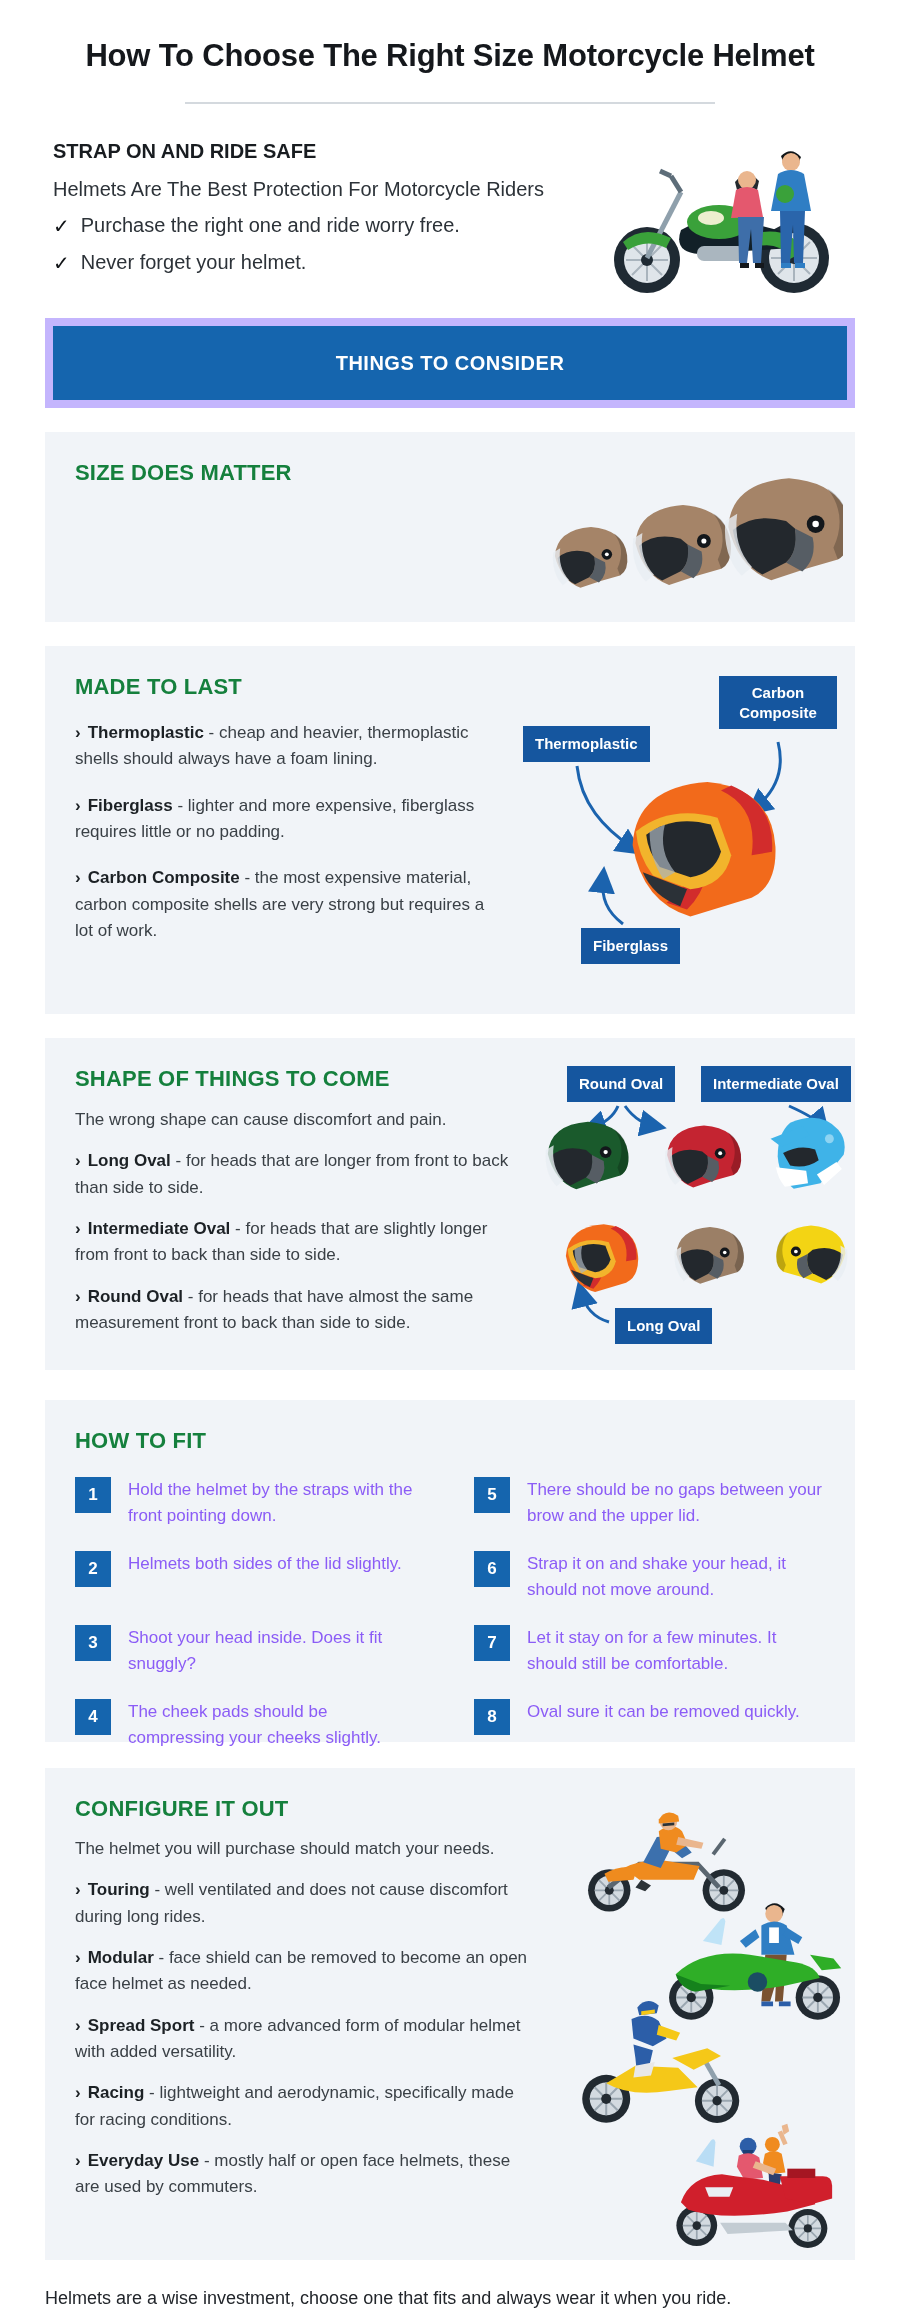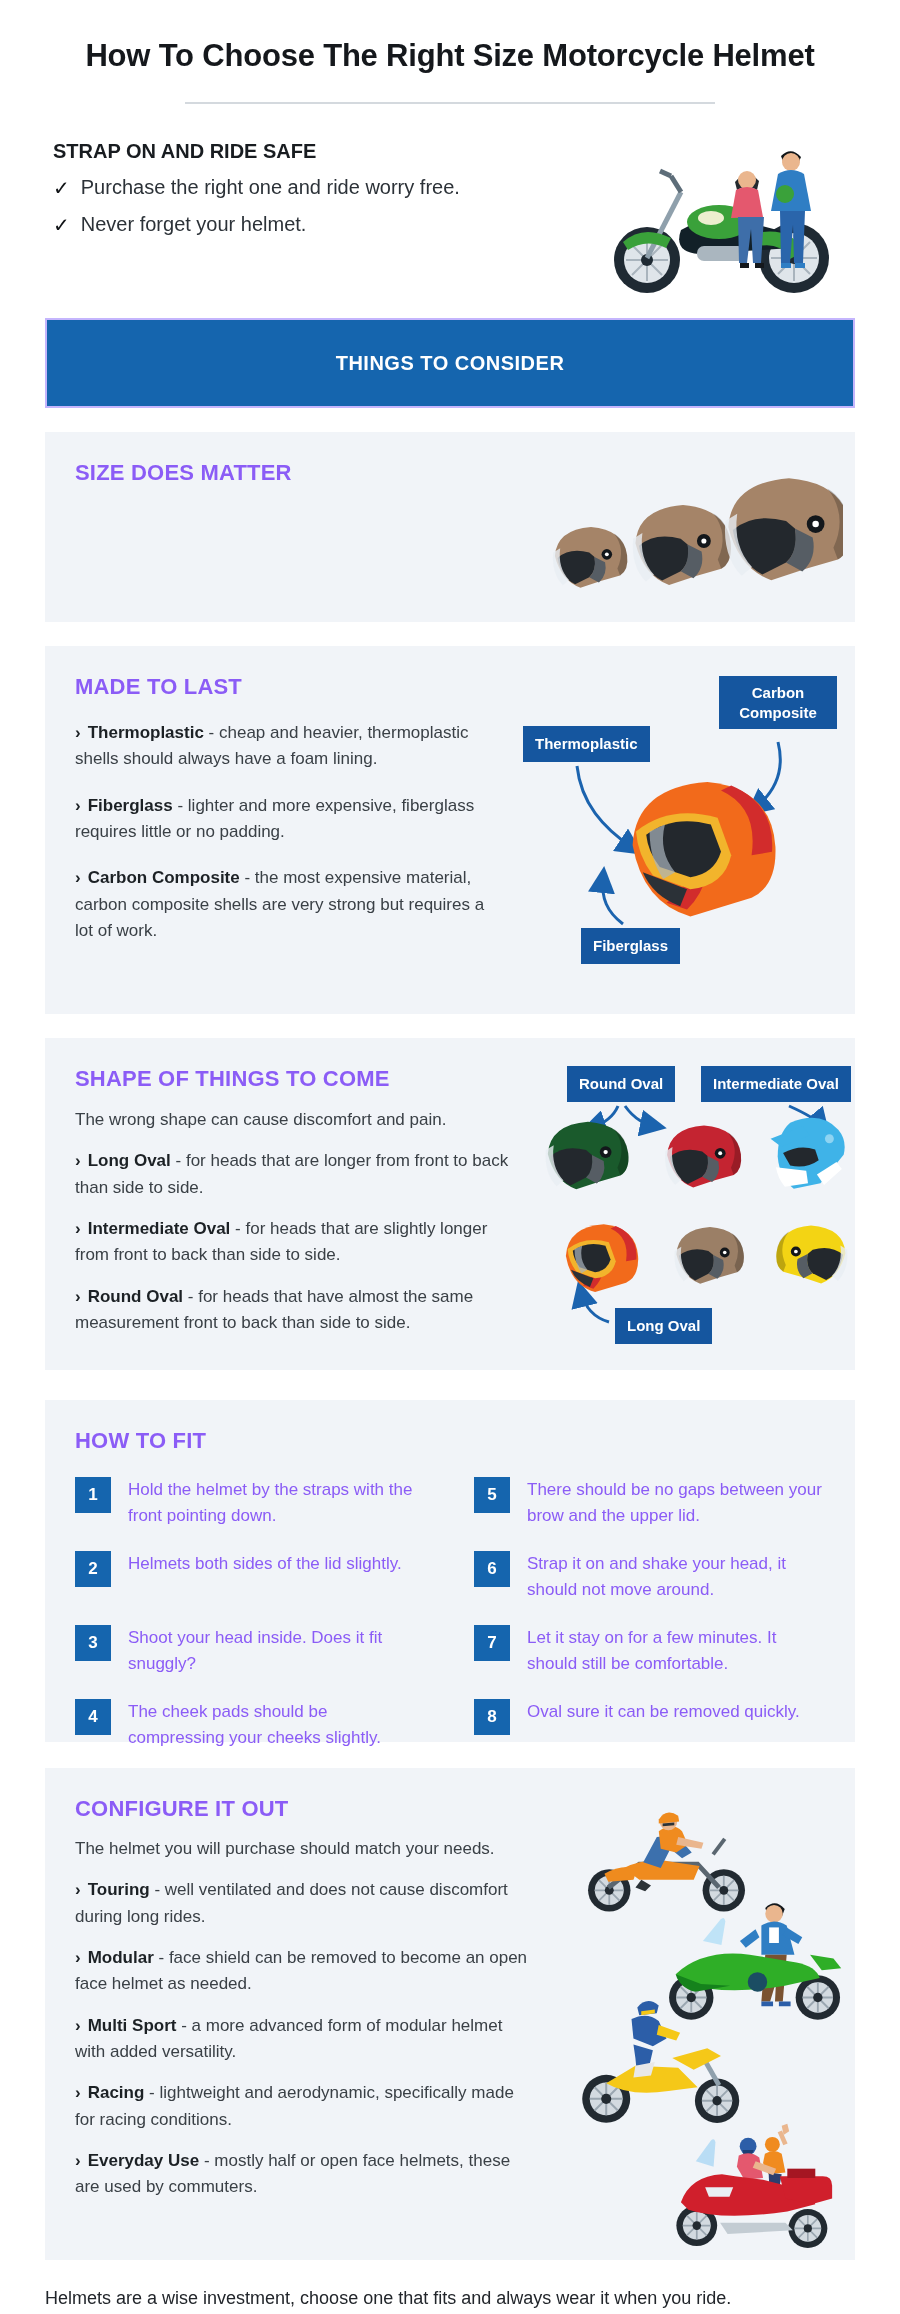--- a/index.html
+++ b/index.html
@@ -21,31 +21,31 @@
   .intro{margin:32px 53px 0;display:flex;justify-content:space-between;height:168px;}
   .intro-left{padding-top:4px;}
   .intro-heading{font-size:20px;font-weight:700;color:#181c20;margin:0;}
   .intro-sub{font-size:20px;color:#2c3238;margin:15px 0 0;}
   .check-row{display:flex;gap:11px;font-size:20px;color:#2c3238;margin:13px 0 0;}
   .check-glyph{color:#101316;font-weight:700;}
   .intro-art{width:250px;height:165px;flex:none;}
 
   
   .banner{
-    margin:14px 45px 0;height:90px;background:#1565ae;border:2px solid #c4b5fd;
+    margin:14px 45px 0;height:90px;background:#1565ae;border:8px solid #c4b5fd;
     box-sizing:border-box;display:flex;align-items:center;justify-content:center;
   }
   .banner-label{color:#ffffff;font-size:20px;font-weight:700;letter-spacing:.5px;}
 
   
   .card{
     position:relative;margin:24px 45px 0;background:#f1f4f8;
     padding:28px 30px;box-sizing:border-box;
   }
-  .card-title{font-size:22px;font-weight:700;color:#8b5cf6;margin:0;letter-spacing:.2px;}
+  .card-title{font-size:22px;font-weight:700;color:#15803d;margin:0;letter-spacing:.2px;}
   .body-text,.bullet{font-size:17px;line-height:1.55;color:#3a4046;}
   .bullet b{color:#1c2125;}
   .chev{font-weight:700;margin-right:7px;color:#1c2125;}
 
   .card-size{height:190px;}
   .card-size .body-text{width:432px;margin:16px 0 0;}
   .size-art{position:absolute;right:12px;top:14px;width:300px;height:160px;}
 
   .card-mat{height:368px;}
   .mat-text{width:418px;}
@@ -134,20 +134,21 @@
 </svg>
 
 <div class="page">
 
   <h1 class="main-title">How To Choose The Right Size Motorcycle Helmet</h1>
   <div class="divider"></div>
 
   <div class="intro">
     <div class="intro-left">
       <h2 class="intro-heading">STRAP ON AND RIDE SAFE</h2>
+      <p class="intro-sub">Helmets Are The Best Protection For Motorcycle Riders</p>
       <div class="check-row">
         <span class="check-glyph">✓</span>
         <span>Purchase the right one and ride worry free.</span>
       </div>
       <div class="check-row">
         <span class="check-glyph">✓</span>
         <span>Never forget your helmet.</span>
       </div>
     </div>
     <div class="intro-art">
@@ -314,21 +315,21 @@
         </div>
     </div>
   </div>
 
   <div class="card card-cfg">
     <div class="cfg-text">
       <h3 class="card-title">CONFIGURE IT OUT</h3>
       <p class="body-text">The helmet you will purchase should match your needs.</p>
       <p class="bullet"><span class="chev">›</span><b>Touring</b> <span>- well ventilated and does not cause discomfort during long rides.</span></p>
       <p class="bullet"><span class="chev">›</span><b>Modular</b> <span>- face shield can be removed to become an open face helmet as needed.</span></p>
-      <p class="bullet"><span class="chev">›</span><b>Multi Sport</b> <span>- a more advanced form of modular helmet with added versatility.</span></p>
+      <p class="bullet"><span class="chev">›</span><b>Spread Sport</b> <span>- a more advanced form of modular helmet with added versatility.</span></p>
       <p class="bullet"><span class="chev">›</span><b>Racing</b> <span>- lightweight and aerodynamic, specifically made for racing conditions.</span></p>
       <p class="bullet"><span class="chev">›</span><b>Everyday Use</b> <span>- mostly half or open face helmets, these are used by commuters.</span></p>
     </div>
     <div class="cfg-art">
 
       <div class="bike" style="left:56px;top:0;width:165px;height:122px">
         <svg class="artsvg" viewBox="0 0 170 125">
           <use href="#wl" x="2" y="78" width="46" height="46"></use>
             <use href="#wl" x="120" y="78" width="46" height="46"></use>
           <path d="M24 98 56 74h60l22 24" stroke="#5a6670" stroke-width="5" fill="none"></path>

